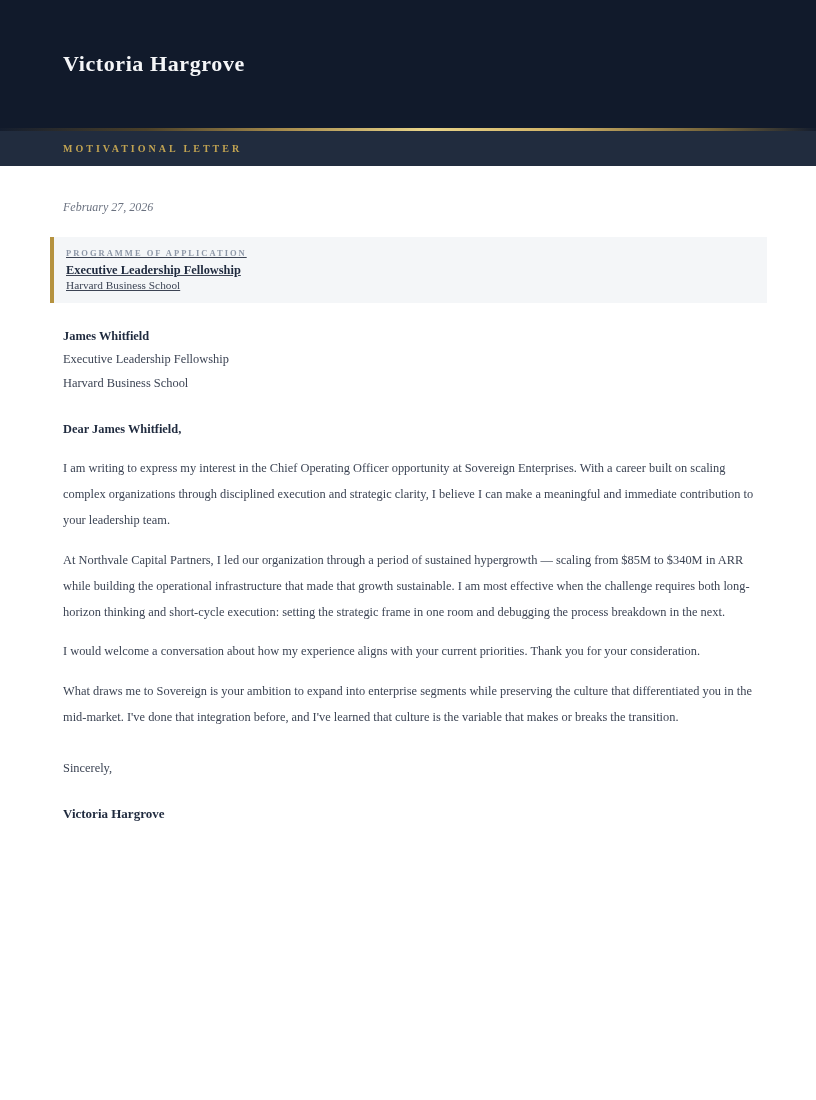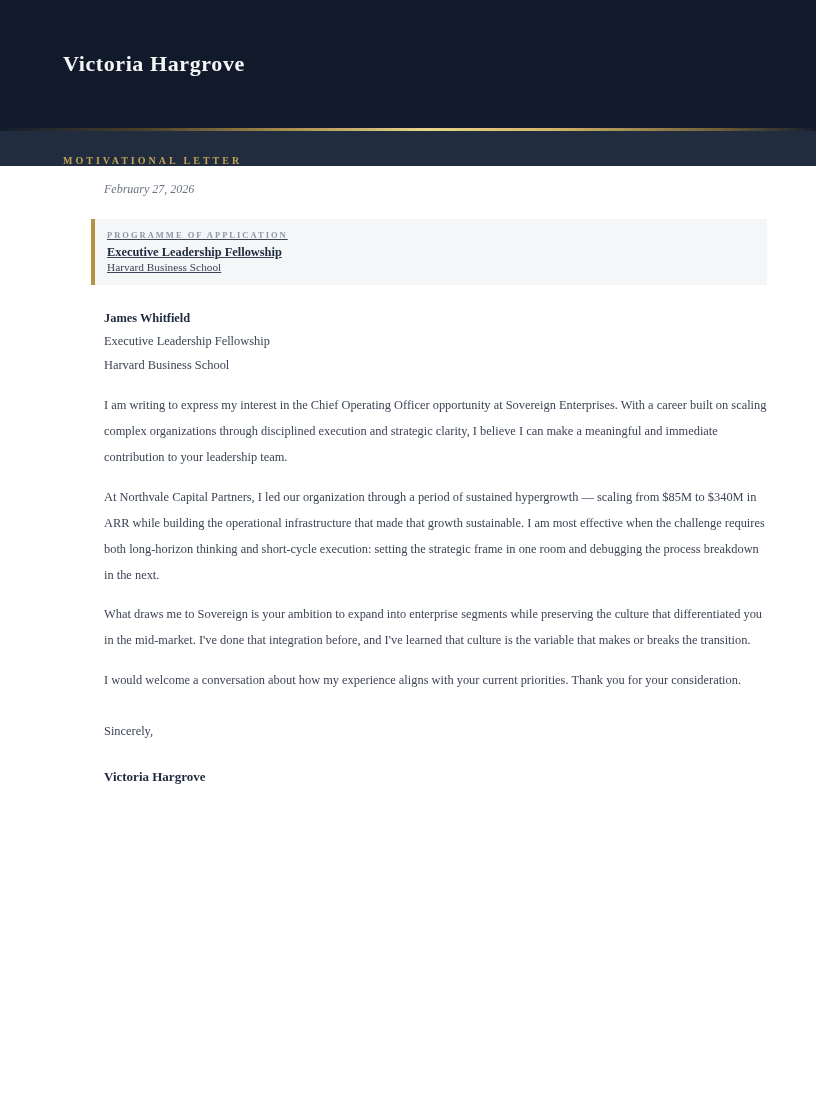--- a/index.html
+++ b/index.html
@@ -45,36 +45,35 @@
       #d2b468 68%,
       #6f5f38 88%,
       #141d2e 100%);
   }
 
   
   .banner {
     background: #212c3e;
     height: 35px;
     display: flex;
-    align-items: flex-end;
+    align-items: center;
     padding: 0 63px;
   }
   .banner-label {
     color: #c2a452;
     font-size: 10px;
     font-weight: bold;
     letter-spacing: 3px;
   }
 
   
   .letter {
-    padding: 16px 49px 0 63px;
+    padding: 34px 49px 0 63px;
     color: #3c4454;
     font-size: 12.4px;
-    margin-left: 41px;
   }
   .date {
     font-style: italic;
     color: #6b7280;
     font-size: 12px;
     margin-bottom: 22px;
   }
 
   .programme-box {
     background: #f4f6f8;
@@ -152,25 +151,26 @@
     <div class="programme-title">Executive Leadership Fellowship</div>
     <div class="programme-school">Harvard Business School</div>
   </div>
 
   <div class="recipient">
     <div class="recipient-name">James Whitfield</div>
     <div class="recipient-line">Executive Leadership Fellowship</div>
     <div class="recipient-line">Harvard Business School</div>
   </div>
 
+  <div class="salutation">Dear James Whitfield,</div>
 
   <div class="paragraphs">
     <p>I am writing to express my interest in the Chief Operating Officer opportunity at Sovereign Enterprises. With a career built on scaling complex organizations through disciplined execution and strategic clarity, I believe I can make a meaningful and immediate contribution to your leadership team.</p>
     <p>At Northvale Capital Partners, I led our organization through a period of sustained hypergrowth — scaling from $85M to $340M in ARR while building the operational infrastructure that made that growth sustainable. I am most effective when the challenge requires both long-horizon thinking and short-cycle execution: setting the strategic frame in one room and debugging the process breakdown in the next.</p>
+    <p>I would welcome a conversation about how my experience aligns with your current priorities. Thank you for your consideration.</p>
     <p>What draws me to Sovereign is your ambition to expand into enterprise segments while preserving the culture that differentiated you in the mid-market. I've done that integration before, and I've learned that culture is the variable that makes or breaks the transition.</p>
-    <p>I would welcome a conversation about how my experience aligns with your current priorities. Thank you for your consideration.</p>
   </div>
 
   <div class="closing">Sincerely,</div>
 
   <div class="signature">Victoria Hargrove</div>
 
 </div>
 
 </body></html>

